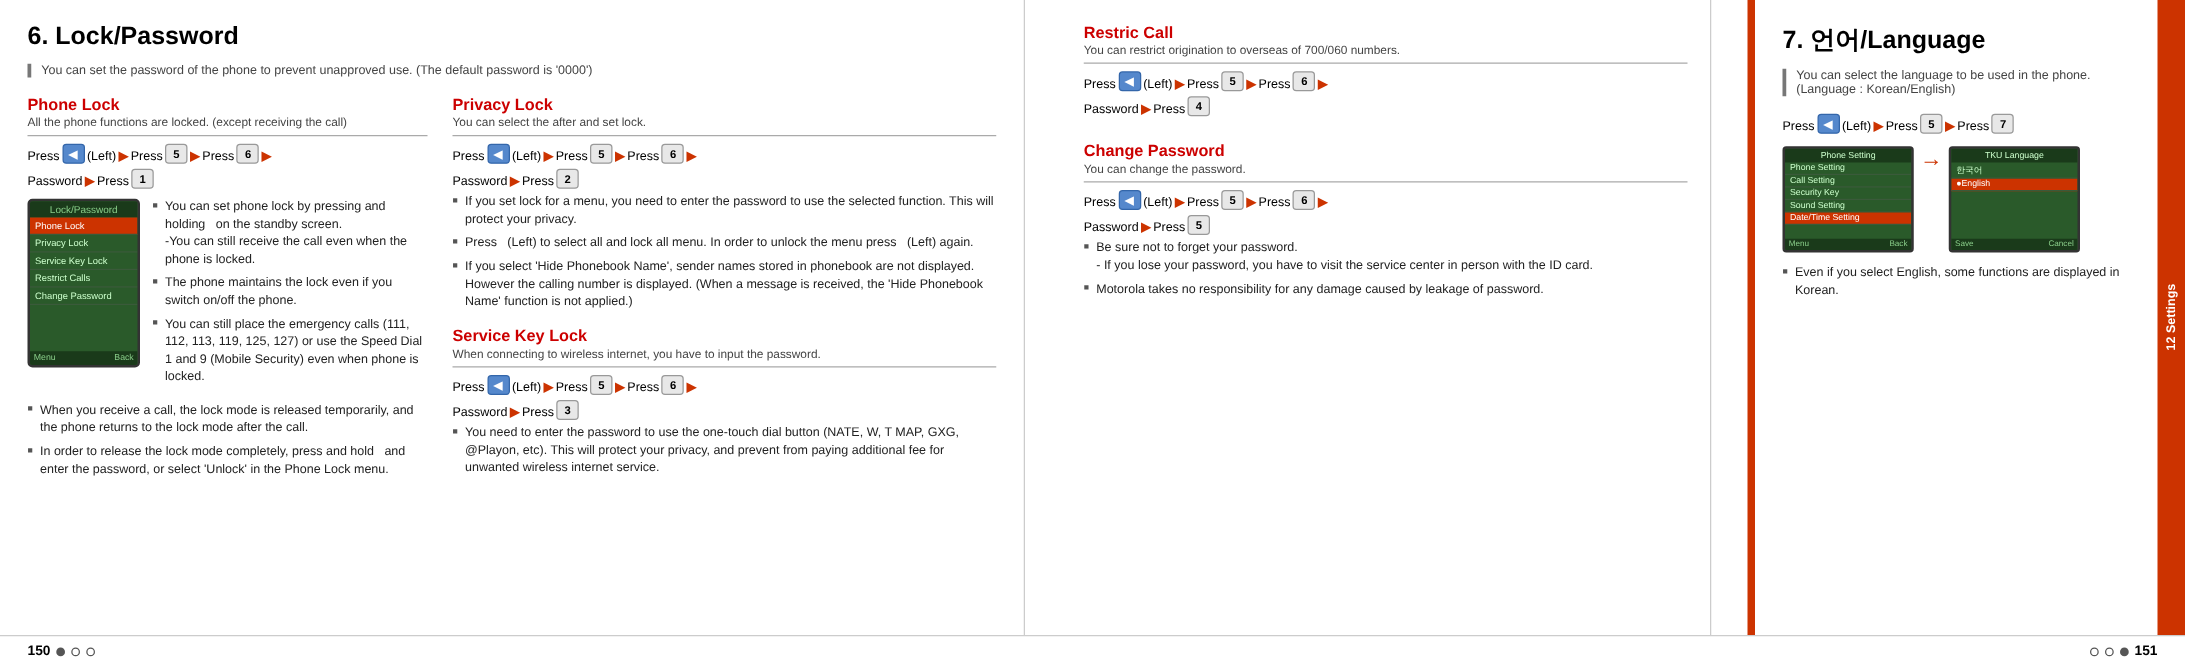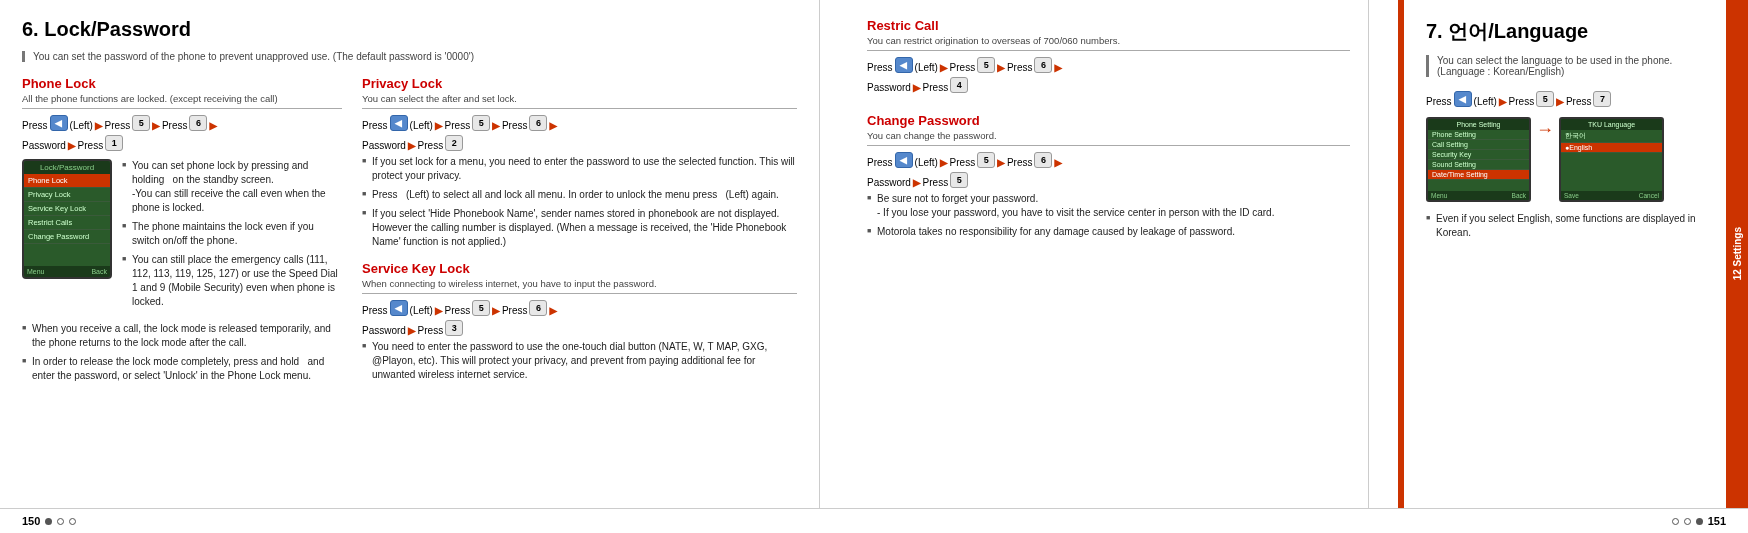--- a/index.html
+++ b/index.html
@@ -97,21 +97,21 @@
     .phone-lock-content {
       display: flex;
       gap: 10px;
       margin-top: 8px;
     }
     .phone-img {
       flex: 0 0 90px;
     }
     .phone-screen {
       width: 90px;
-      height: 120px;
+      height: 135px;
       background: #2a5a2a;
       border: 2px solid #333;
       border-radius: 4px;
       overflow: hidden;
       display: flex;
       flex-direction: column;
     }
     .phone-screen-header {
       background: #1a3a1a;
       color: #88cc88;

